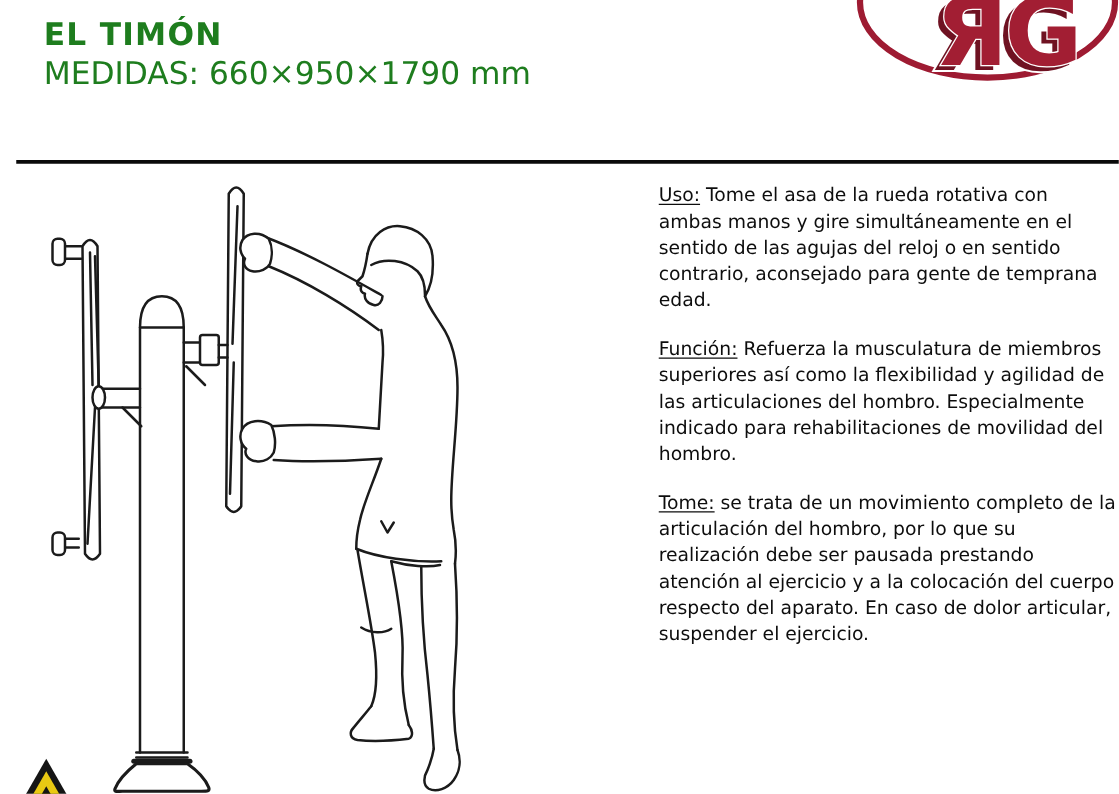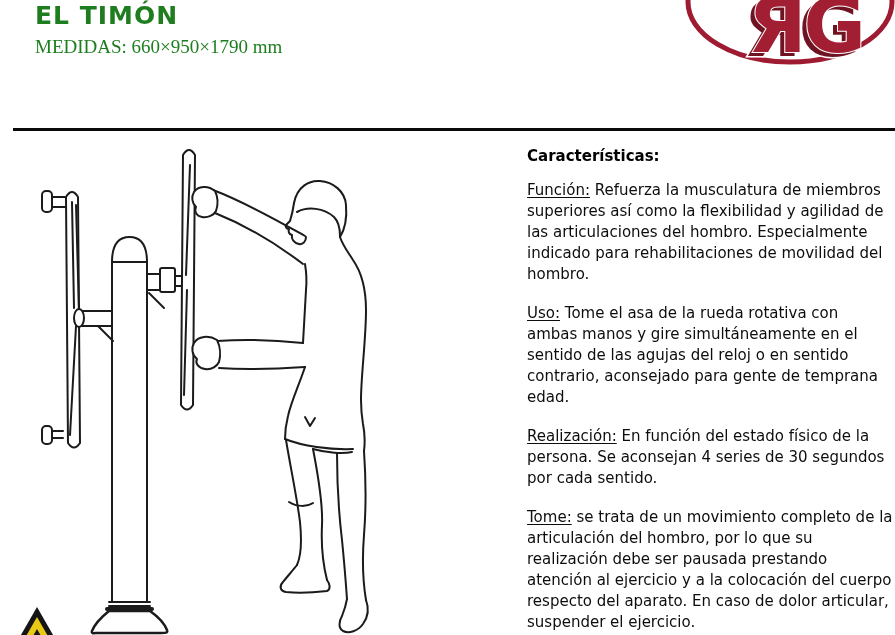--- a/index.html
+++ b/index.html
@@ -11,28 +11,28 @@
   html,body{width:895px;height:635px;}
   body{
     position:relative;
     width:895px;height:635px;
     overflow:hidden;
     background:#ffffff;
     font-family:"DejaVu Sans", sans-serif;
     color:var(--ink);
   }
   .header{
-    position:absolute;left:35px;top:0;
+    position:absolute;left:35px;top:12px;
     color:var(--accent-green);
     line-height:31px;
     white-space:nowrap;
   }
   .header .title{font-size:25px;font-weight:bold;letter-spacing:1px;}
   .header .ref{font-size:25px;font-weight:bold;letter-spacing:0.5px;}
-  .header .medidas{font-size:19px;font-weight:normal;font-family:Liberation Serif, serif;}
+  .header .medidas{font-size:25px;font-weight:normal;}
   .divider{
     position:absolute;left:13px;right:0;top:128px;height:3px;
     background:#0a0a0a;
   }
   .logo{
     position:absolute;left:663px;top:0;width:232px;height:70px;
   }
   .illustration{
     position:absolute;left:10px;top:140px;width:500px;height:495px;
   }
@@ -141,22 +141,20 @@
   </g>
 </svg>
 
 <svg class="warning" viewBox="0 0 90 52">
   <path d="M 37,24 L 6,78 L 68,78 Z" fill="#151515"></path>
   <path d="M 37,34 L 13,76 L 61,76 Z" fill="#e9c913"></path>
   <path d="M 37,46 L 21,74 L 53,74 Z" fill="#151515"></path>
 </svg>
 
 <div class="characteristics">
-  <h2>Características:</h2>
+
+  <p><span class="lbl">Uso:</span> <span>Tome el asa de la rueda rotativa con ambas manos y gire simultáneamente en el sentido de las agujas del reloj o en sentido contrario, aconsejado para gente de temprana edad.</span></p>
 
   <p><span class="lbl">Función:</span> <span>Refuerza la musculatura de miembros superiores así como la flexibilidad y agilidad de las articulaciones del hombro. Especialmente indicado para rehabilitaciones de movilidad del hombro.</span></p>
 
-  <p><span class="lbl">Uso:</span> <span>Tome el asa de la rueda rotativa con ambas manos y gire simultáneamente en el sentido de las agujas del reloj o en sentido contrario, aconsejado para gente de temprana edad.</span></p>
-
-  <p><span class="lbl">Realización:</span> <span>En función del estado físico de la persona. Se aconsejan 4 series de 30 segundos por cada sentido.</span></p>
 
   <p><span class="lbl">Tome:</span> <span>se trata de un movimiento completo de la articulación del hombro, por lo que su realización debe ser pausada prestando atención al ejercicio y a la colocación del cuerpo respecto del aparato. En caso de dolor articular, suspender el ejercicio.</span></p>
 </div>
 
 </body></html>

